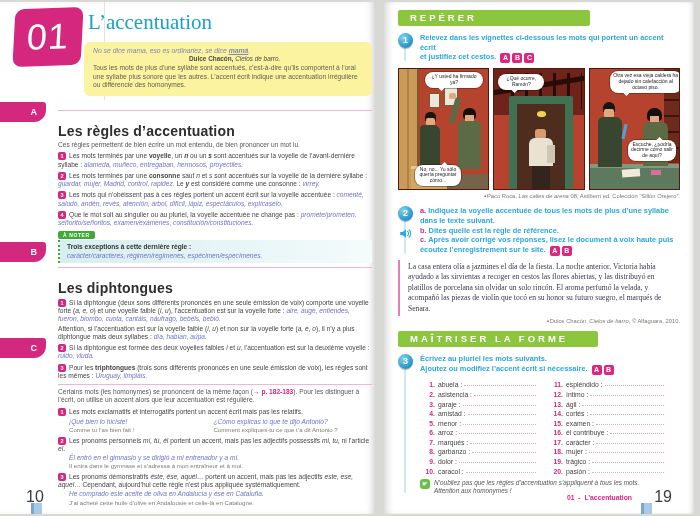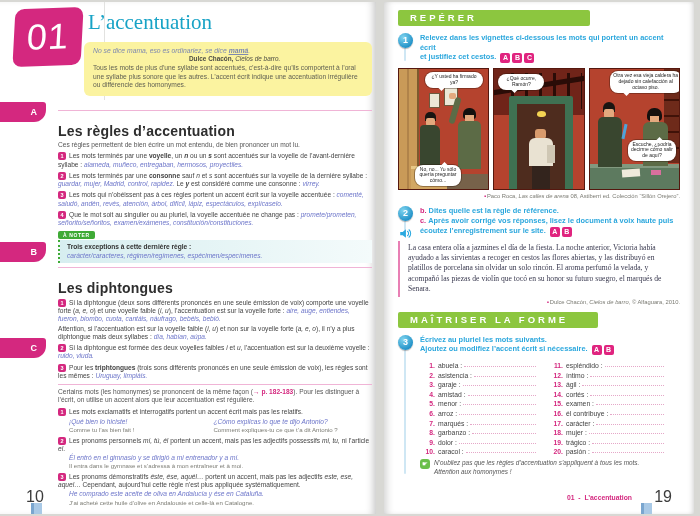--- a/index.html
+++ b/index.html
@@ -262,20 +262,21 @@
       <p class="caption"><span class="cap-bullet">▪</span><span>Paco Roca, </span><span class="cap-work">Las calles de arena</span><span> 08, Astiberri ed. Colección “Sillón Orejero”.</span></p>
 
       <div class="exercise">
         <span class="exnum">2</span>
         <span class="audio-icon">
           <svg width="13" height="13" viewBox="0 0 16 16">
               <path d="M1.5 6v4h3l4 3.2V2.8L4.5 6z" fill="#2aa9e0"></path>
               <path d="M10.5 5.2a3.6 3.6 0 010 5.6M12.3 3.4a6.2 6.2 0 010 9.2" stroke="#2aa9e0" fill="none" stroke-width="1.3" stroke-linecap="round"></path>
             </svg>
         </span>
+        <p class="exline"><span class="lab">a.</span><span>Indiquez la voyelle accentuée de tous les mots de plus d’une syllabe dans le texte suivant.</span></p>
         <p class="exline"><span class="lab">b.</span><span>Dites quelle est la règle de référence.</span></p>
         <p class="exline"><span class="lab">c.</span><span>Après avoir corrigé vos réponses, lisez le document à voix haute puis écoutez l’enregistrement sur le site.</span>
           <span class="badge">A</span><span class="badge">B</span>
         </p>
       </div>
 
       <div class="docbox">
         <p>La casa entera olía a jazmines el día de la fiesta. La noche anterior, Victoria había ayudado a las sirvientas a recoger en cestos las flores abiertas, y las distribuyó en platillos de porcelana sin olvidar un solo rincón. El aroma perfumó la velada, y acompañó las piezas de violín que tocó en su honor su futuro suegro, el marqués de Senara.</p>
       </div>
       <p class="attrib"><span class="cap-bullet">▪</span><span>Dulce Chacón, </span><span class="cap-work">Cielos de barro</span><span>, © Alfaguara, 2010.</span></p>

